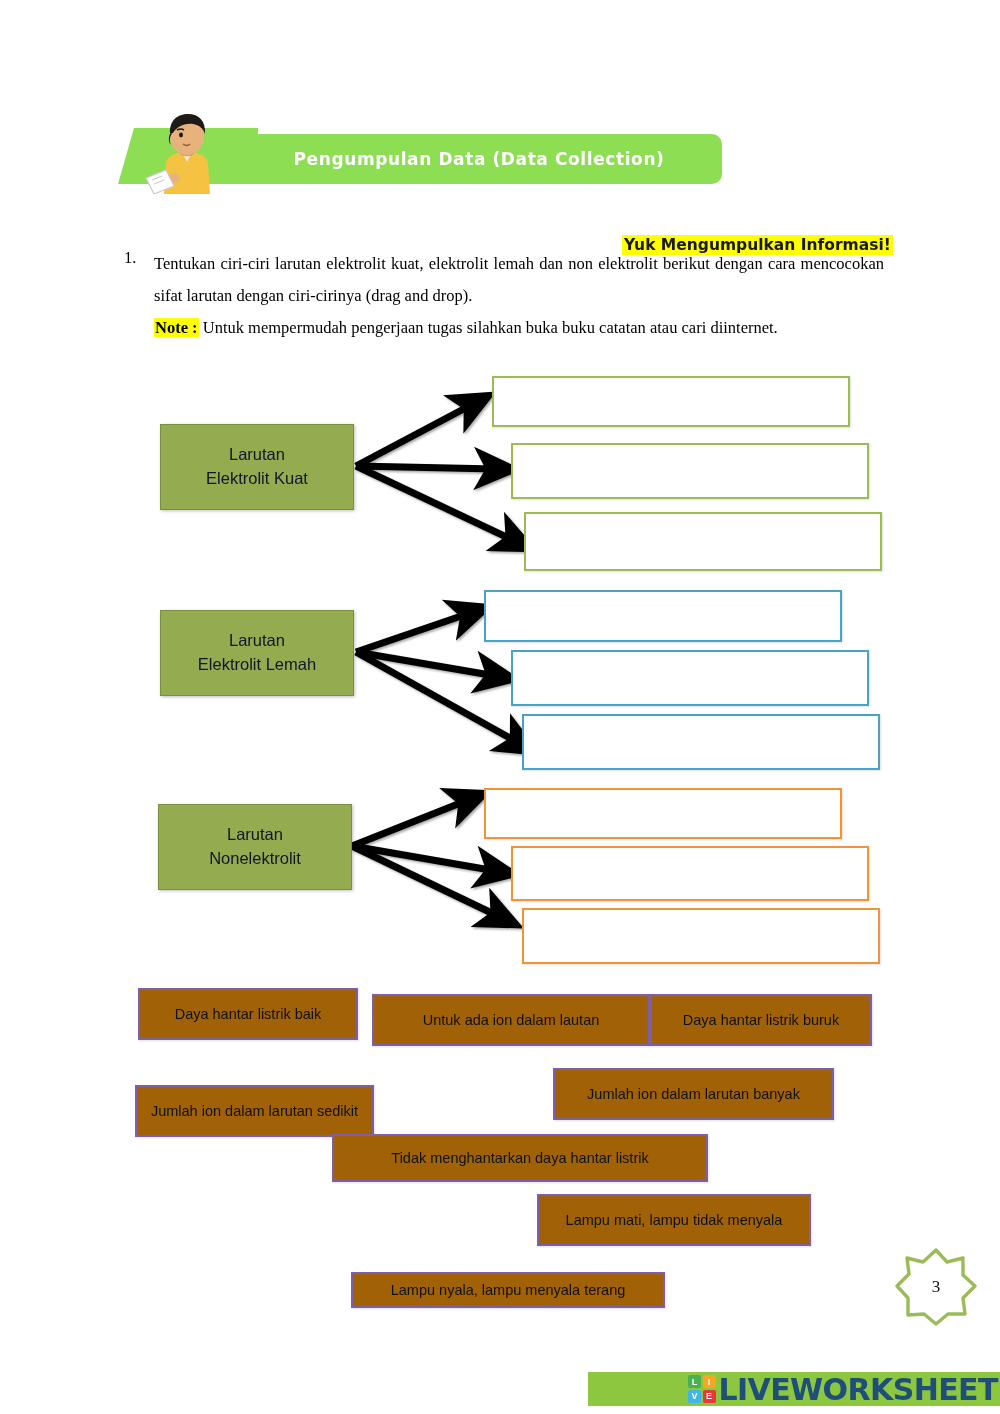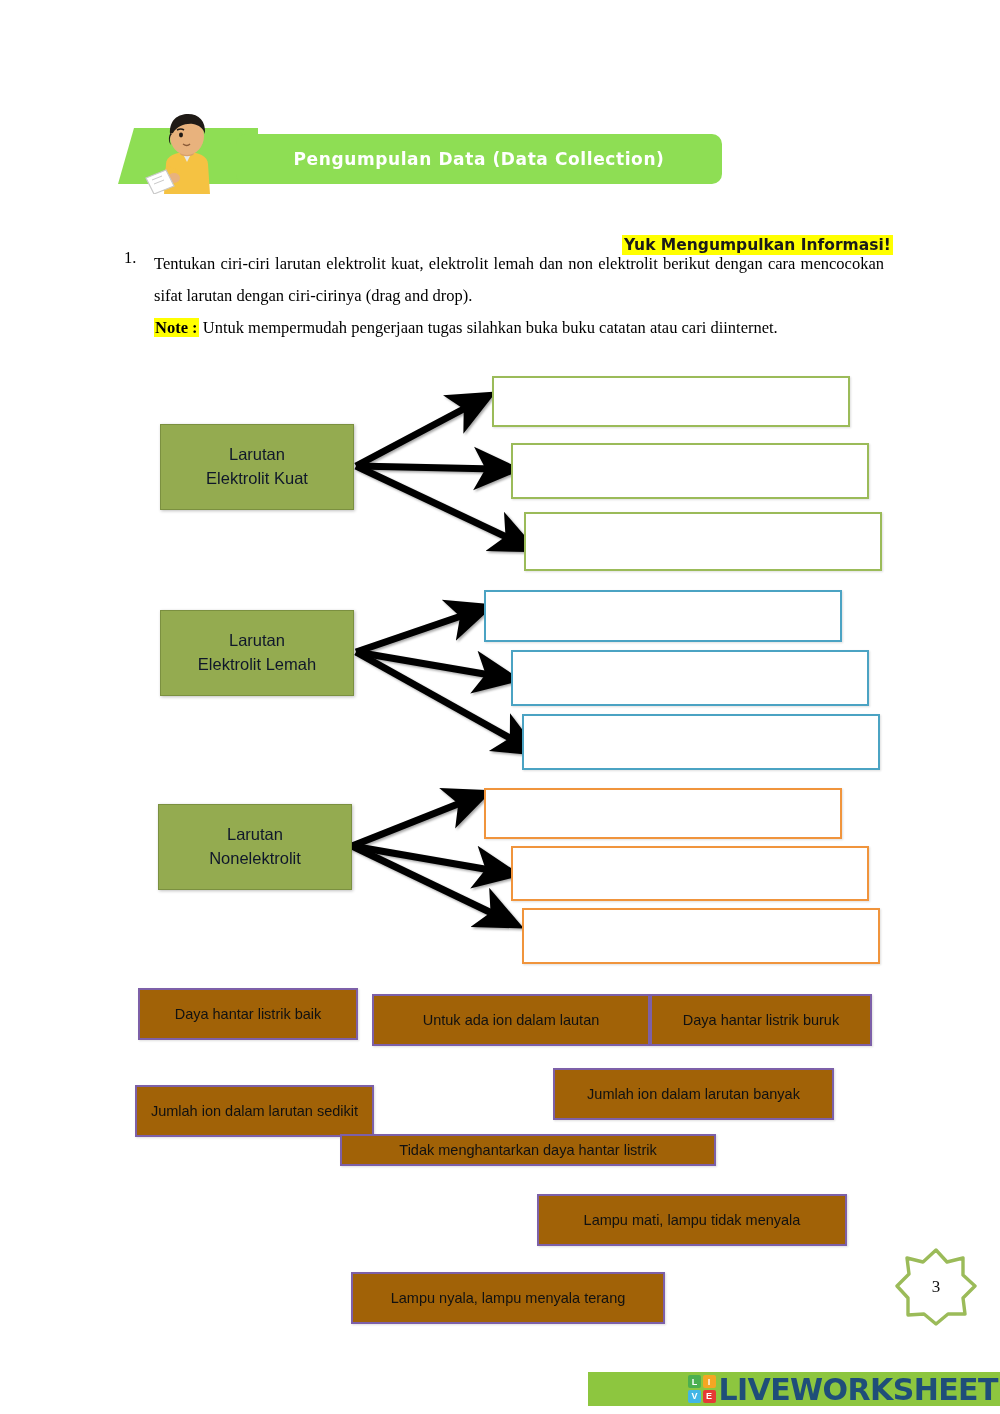--- a/index.html
+++ b/index.html
@@ -198,25 +198,25 @@
   <div class="ans-box ans-orange" style="left:511px;top:846px;width:354px;height:51px;"></div>
   <div class="ans-box ans-orange" style="left:522px;top:908px;width:354px;height:52px;"></div>
 
   <div class="chip" style="left:138px;top:988px;width:220px;height:52px;">Daya hantar listrik baik</div>
   <div class="chip" style="left:372px;top:994px;width:278px;height:52px;">Untuk ada ion dalam lautan</div>
   <div class="chip" style="left:650px;top:994px;width:222px;height:52px;">Daya hantar listrik buruk</div>
 
   <div class="chip" style="left:135px;top:1085px;width:239px;height:52px;">Jumlah ion dalam larutan sedikit</div>
   <div class="chip" style="left:553px;top:1068px;width:281px;height:52px;">Jumlah ion dalam larutan banyak</div>
 
-  <div class="chip" style="left:340px;top:1134px;width:376px;height:32px;">Tidak menghantarkan daya hantar listrik</div>
-
-  <div class="chip" style="left:537px;top:1194px;width:310px;height:52px;">Lampu mati, lampu tidak menyala</div>
-
-  <div class="chip" style="left:351px;top:1272px;width:314px;height:52px;">Lampu nyala, lampu menyala terang</div>
+  <div class="chip" style="left:332px;top:1134px;width:376px;height:48px;">Tidak menghantarkan daya hantar listrik</div>
+
+  <div class="chip" style="left:537px;top:1194px;width:274px;height:52px;">Lampu mati, lampu tidak menyala</div>
+
+  <div class="chip" style="left:351px;top:1272px;width:314px;height:36px;">Lampu nyala, lampu menyala terang</div>
 
   <svg id="page-star" viewBox="0 0 82 78">
     <path d="M41 2 L52 14 L68 10 L68 27 L80 38 L68 50 L70 66 L53 66 L41 76 L29 66 L13 67 L13 50 L2 38 L14 26 L12 10 L28 14 Z" fill="#ffffff" stroke="#9bbb59" stroke-width="3.4" stroke-linejoin="round"></path>
   </svg>
   <div id="page-star-num">3</div>
 
   <div id="footer-bar"></div>
   <div id="footer-logo">
     <div id="logo-tiles">
       <div class="logo-tile" style="background: rgb(76, 175, 80);">L</div>

